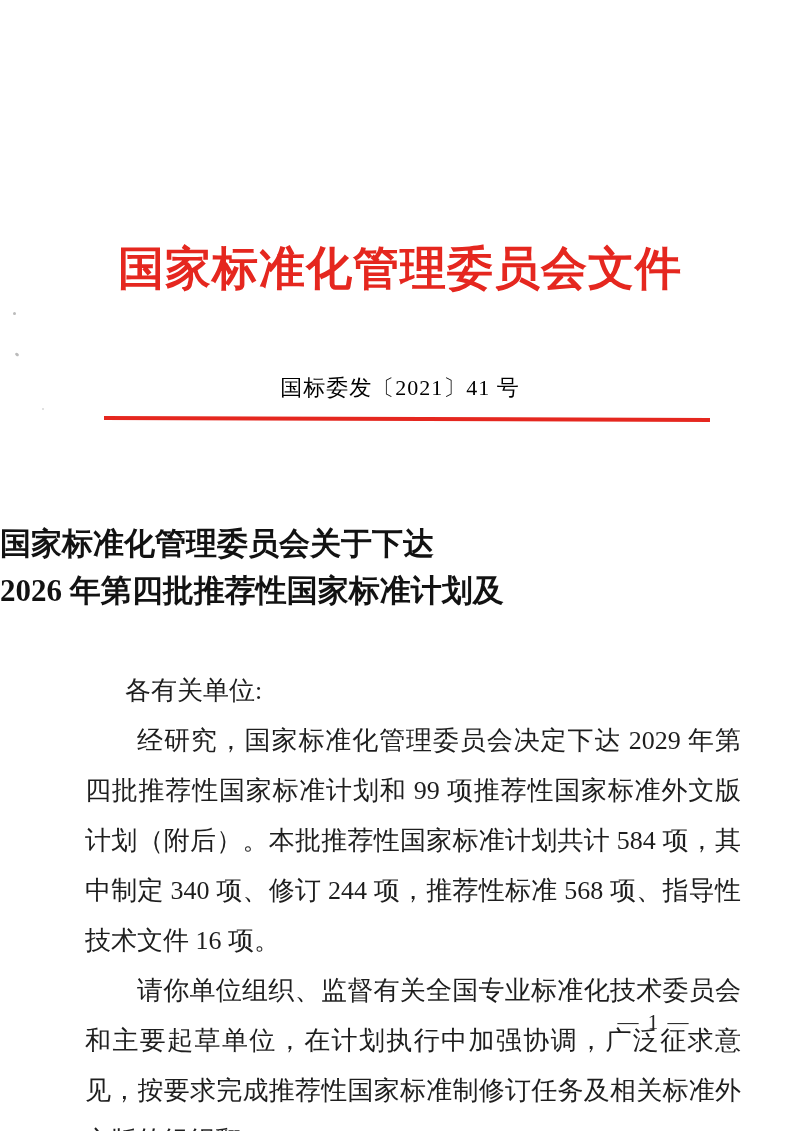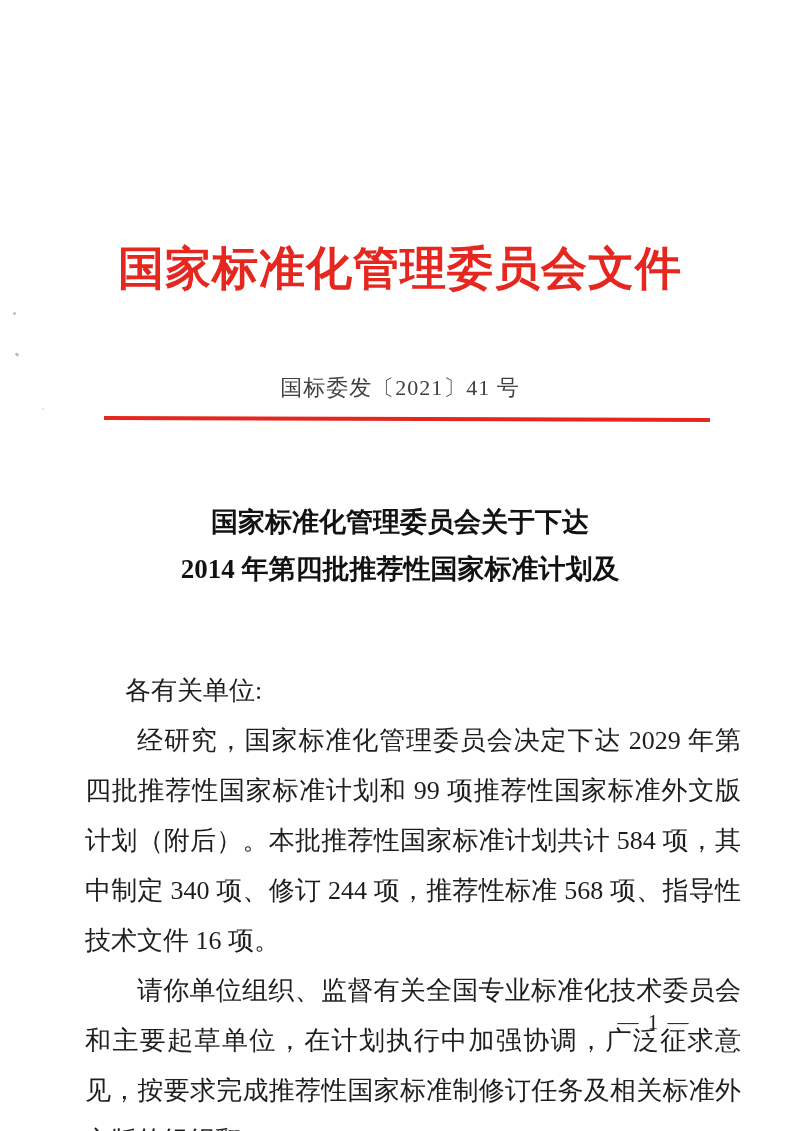--- a/index.html
+++ b/index.html
@@ -29,38 +29,37 @@
     white-space: nowrap;
   }
   .doc-number {
     position: absolute;
     top: 373px;
     left: 0;
     right: 0;
     text-align: center;
     font-size: 22px;
     letter-spacing: 1px;
-    color: #404040;
+    color: #000000;
   }
   .red-rule {
     position: absolute;
     top: 417px;
     left: 104px;
     width: 606px;
     height: 4px;
     background: #e5271f;
     transform: rotate(0.18deg);
   }
   .doc-title {
     position: absolute;
-    top: 499px;
+    top: 520px;
     left: 0;
     right: 0;
-    text-align: center;
-    font-size: 27px;
+    font-size: 31px;
     font-weight: 700;
     line-height: 47px;
     color: #121212;
   }
   .body-text {
     position: absolute;
     top: 666px;
     left: 85px;
     width: 656px;
     font-size: 26px;
@@ -96,21 +95,21 @@
 <div class="page">
 
   <div class="header-title">国家标准化管理委员会文件</div>
 
   <div class="doc-number">国标委发〔2021〕41 号</div>
 
   <div class="red-rule"></div>
 
   <div class="doc-title">
     <div>国家标准化管理委员会关于下达</div>
-    <div>2014 年第四批推荐性国家标准计划及</div>
+    <div>2026 年第四批推荐性国家标准计划及</div>
   </div>
 
   <div class="body-text">
     <div class="salutation">各有关单位:</div>
     <p class="para">经研究，国家标准化管理委员会决定下达 2029 年第四批推荐性国家标准计划和 99 项推荐性国家标准外文版计划（附后）。本批推荐性国家标准计划共计 584 项，其中制定 340 项、修订 244 项，推荐性标准 568 项、指导性技术文件 16 项。</p>
     <p class="para">请你单位组织、监督有关全国专业标准化技术委员会和主要起草单位，在计划执行中加强协调，广泛征求意见，按要求完成推荐性国家标准制修订任务及相关标准外文版的组织翻</p>
   </div>
 
   <div class="page-number">— 1 —</div>
 

